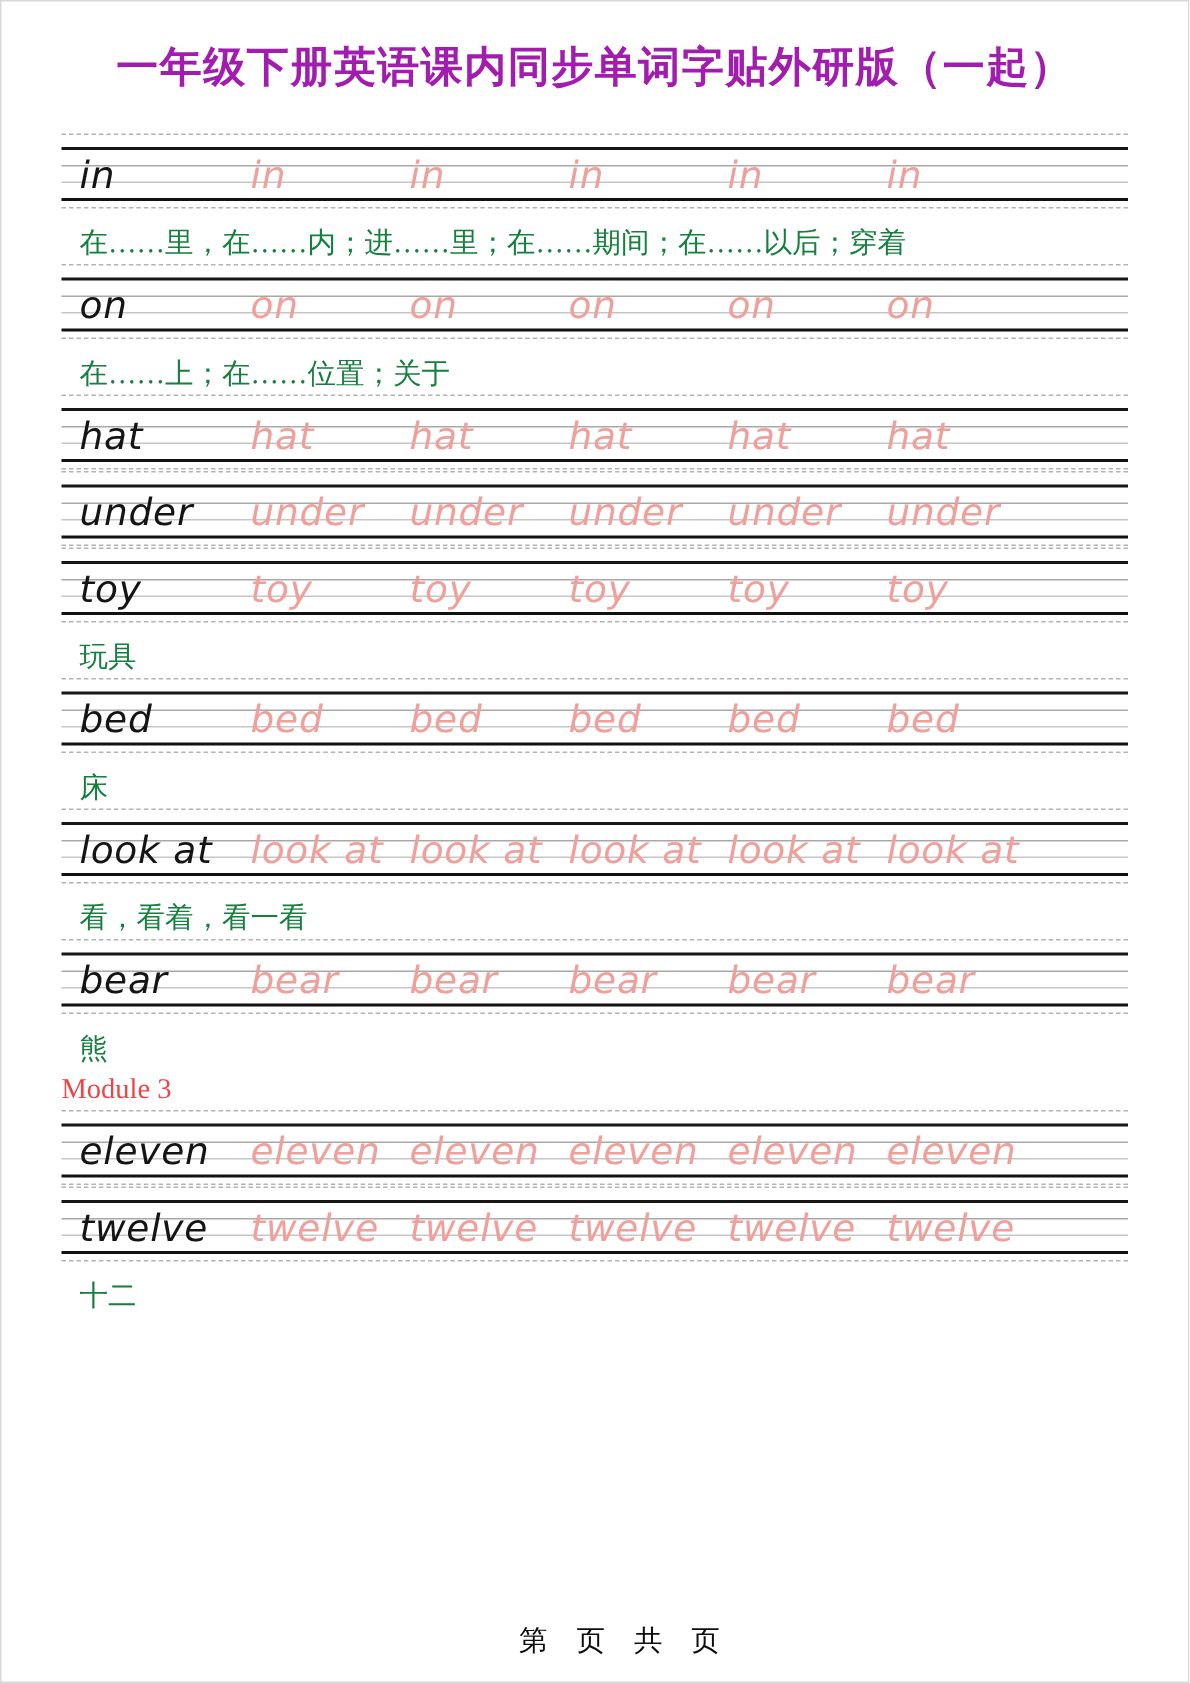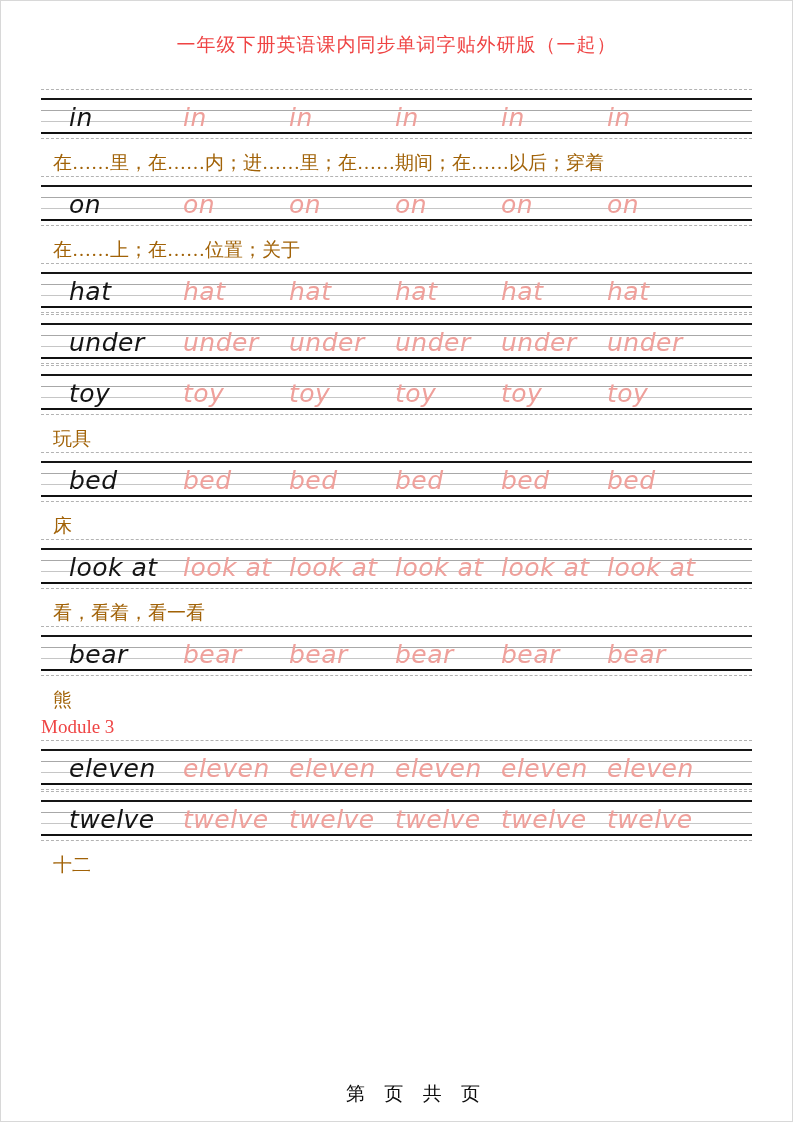--- a/index.html
+++ b/index.html
@@ -11,21 +11,21 @@
     border:1px solid #d8d8d8;
     overflow:hidden;
     font-family:"Liberation Sans","DejaVu Sans",sans-serif;
   }
   .content { margin:0 40px; }
   .header {
     height:88px;
     display:flex; align-items:center; justify-content:center;
   }
   .title {
-    font-size:19px; font-weight:normal; color:#ef4444;
+    font-size:28px; font-weight:bold; color:#a21caf;
     letter-spacing:1px;
     font-family:"Liberation Sans","DejaVu Sans",sans-serif;
   }
   .block { margin-bottom:1px; }
   .cutline {
     height:0; border-top:1px dashed #9a9a9a; opacity:.75;
   }
   .cutline.top { margin-bottom:8px; }
   .cutline.bottom { margin-top:4px; }
   .band {
@@ -33,21 +33,21 @@
     border-top:2px solid #161616;
     border-bottom:2px solid #111111;
     background-image:
       linear-gradient(#a8a8a8,#a8a8a8),
       linear-gradient(#c6c6c6,#c6c6c6);
     background-repeat:no-repeat;
     background-size:100% 1px,100% 1px;
     background-position:0 10px,0 21px;
   }
   .band-row {
-    position:absolute; left:16px; right:0; bottom:2px;
+    position:absolute; left:0; right:0; bottom:2px;
     display:flex; align-items:flex-end;
   }
   .word-cell {
     width:112px; padding-left:12px; flex:none;
     white-space:nowrap;
   }
   .trace-cell {
     width:106px; flex:none; padding-left:14px;
     white-space:nowrap;
   }
@@ -56,21 +56,21 @@
     font-style:italic;
     font-size:25px; line-height:1;
     letter-spacing:0.5px;
   }
   .word-cell .hand { color:#141414; }
   .trace-cell .hand { color:#efa09b; }
   .def {
     margin-top:12px;
     height:24px; line-height:24px;
     padding-left:12px;
-    font-size:19px; color:#a16207;
+    font-size:19px; color:#15803d;
     font-family:"Liberation Serif","DejaVu Serif",serif;
   }
   .module-label {
     margin-top:3px;
     height:24px; line-height:24px;
     font-size:19px; color:#ef4444;
     font-family:"Liberation Serif","DejaVu Serif",serif;
   }
   .footer {
     position:absolute; left:0; right:0; bottom:14px;

